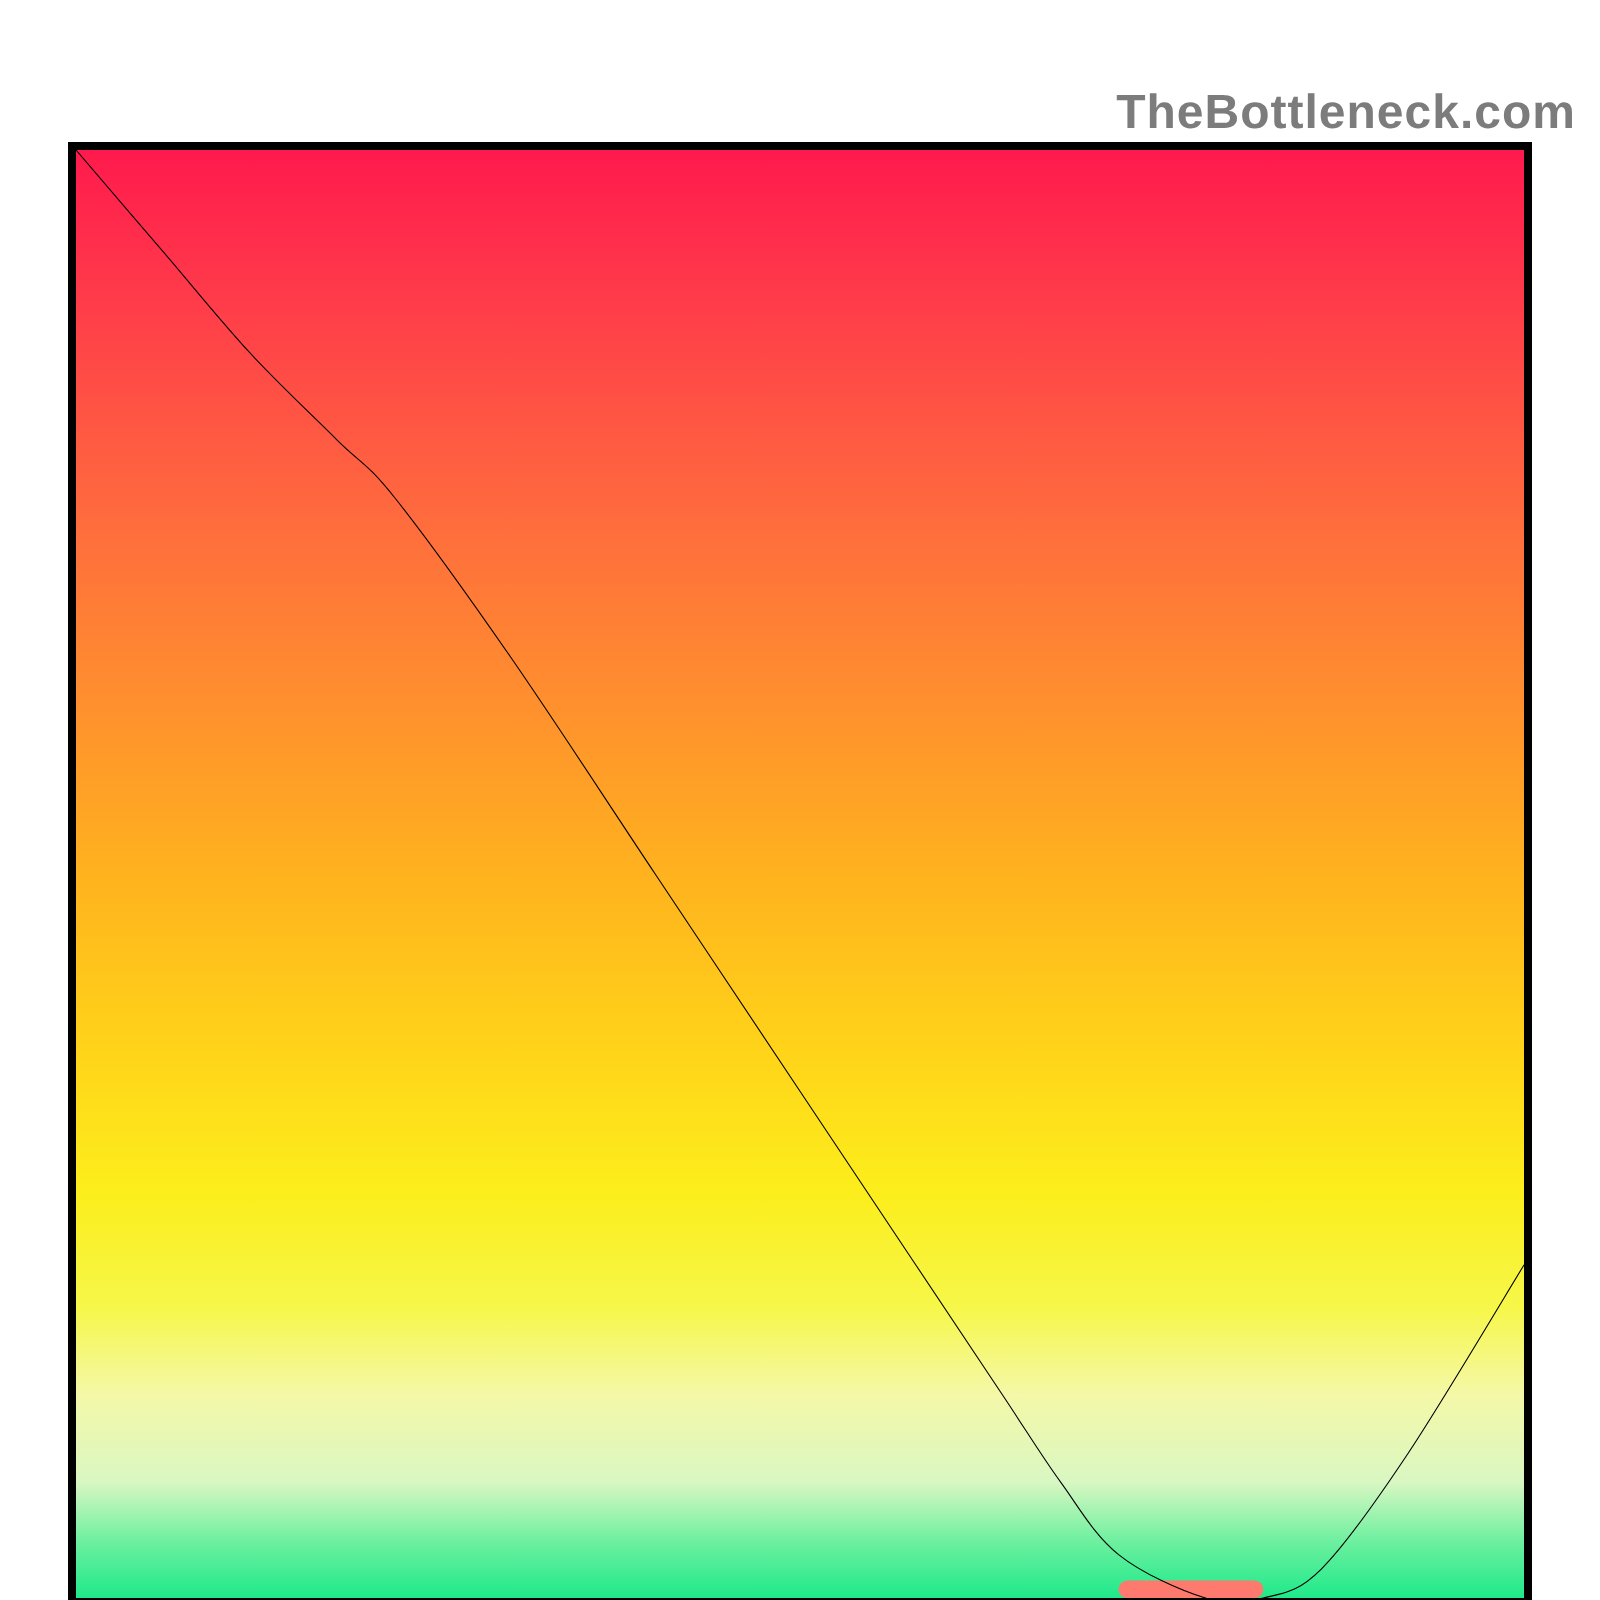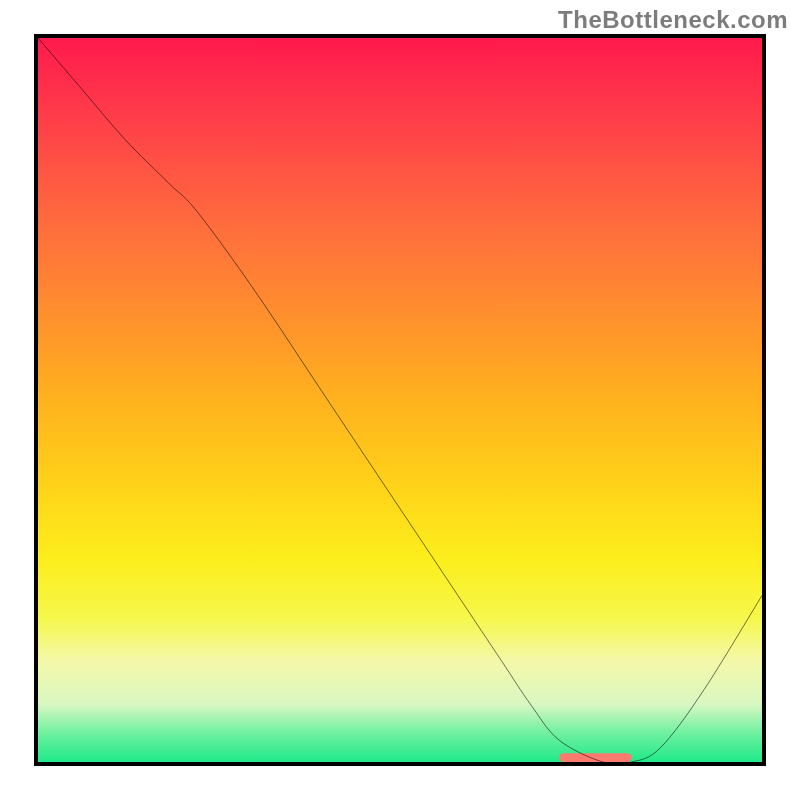--- a/index.html
+++ b/index.html
@@ -8,20 +8,21 @@
     width: 800px;
     height: 800px;
     background: #ffffff;
     font-family: Arial, Helvetica, sans-serif;
     overflow: hidden;
   }
   .wrap {
     position: relative;
     width: 800px;
     height: 764px;
+    margin-top: 37px;
   }
   .watermark {
     position: absolute;
     top: 6px;
     right: 12px;
     font-size: 24px;
     font-weight: 600;
     color: #7c7c7c;
     letter-spacing: 0.5px;
     user-select: none;

